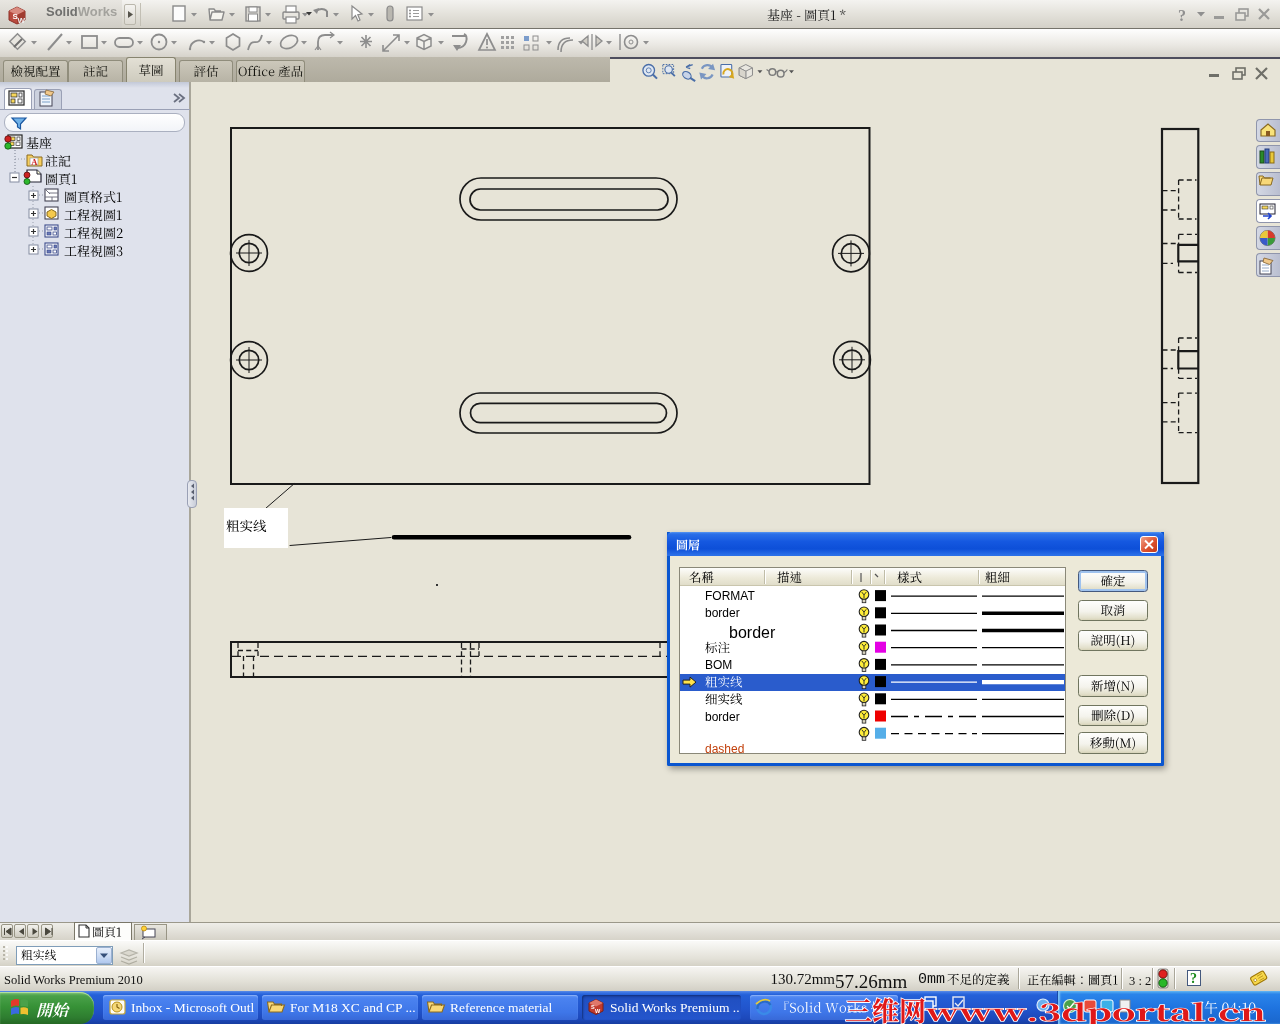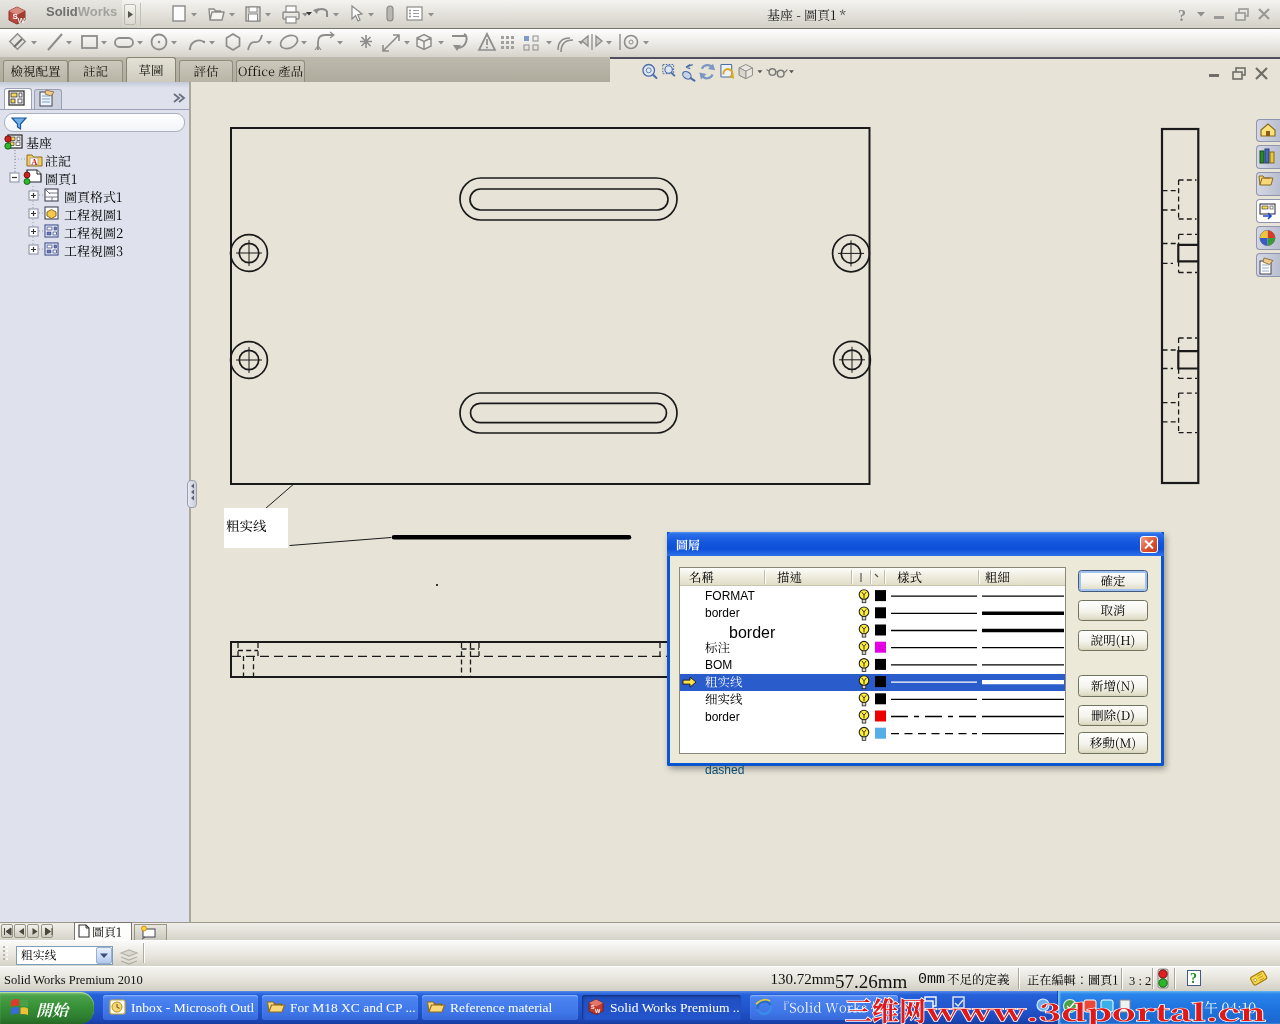--- a/index.html
+++ b/index.html
@@ -405,21 +405,21 @@
     <svg style="position:absolute;left:0;top:0;pointer-events:none" width="1280" height="1024" viewBox="0 0 1280 1024">
       <polygon points="683,680.1 690,680.1 690,677.1 696,682.1 690,687.1 690,684.1 683,684.1" fill="#ffe24a" stroke="#222" stroke-width="1"></polygon>
       <g transform="translate(705,686.6)">
         <path d="M0.9 -9.5 0.7 -9.4C1.0 -8.7 1.3 -7.7 1.3 -6.9C1.9 -6.2 2.7 -7.8 0.9 -9.5ZM4.5 -9.7C4.3 -8.6 4.0 -7.5 3.7 -6.8L3.9 -6.7C4.4 -7.3 4.9 -8.2 5.2 -9.0C5.5 -9.0 5.7 -9.1 5.7 -9.3ZM6.9 -6.0H10.1V-3.1H6.9ZM6.9 -6.4V-9.1H10.1V-6.4ZM6.9 -2.8H10.1V0.2H6.9ZM4.5 0.2 4.6 0.6H12.0C12.2 0.6 12.3 0.5 12.3 0.4C12.0 0.0 11.4 -0.6 11.4 -0.6L10.9 0.2H10.9V-8.9C11.2 -9.0 11.4 -9.1 11.5 -9.2L10.4 -10.0L10.0 -9.5H7.1L6.1 -9.9V0.2ZM2.6 -10.5V-6.0H0.5L0.6 -5.7H2.3C1.9 -4.0 1.2 -2.3 0.4 -1.0L0.5 -0.8C1.4 -1.7 2.1 -2.7 2.6 -3.9V1.0H2.8C3.1 1.0 3.4 0.8 3.4 0.7V-4.6C3.8 -4.1 4.3 -3.4 4.5 -2.8C5.3 -2.2 5.9 -3.8 3.4 -4.9V-5.7H5.3C5.5 -5.7 5.6 -5.7 5.7 -5.9C5.3 -6.2 4.6 -6.7 4.6 -6.7L4.1 -6.0H3.4V-10.0C3.7 -10.0 3.8 -10.2 3.8 -10.3Z M18.0 -10.5 17.8 -10.4C18.3 -10.0 18.7 -9.3 18.8 -8.8C19.7 -8.1 20.4 -9.9 18.0 -10.5ZM14.8 -5.7 14.7 -5.5C15.3 -5.1 16.1 -4.3 16.4 -3.7C17.3 -3.2 17.8 -5.0 14.8 -5.7ZM15.8 -7.5 15.7 -7.4C16.2 -7.0 16.9 -6.2 17.2 -5.7C18.1 -5.2 18.6 -6.9 15.8 -7.5ZM14.6 -9.2 14.4 -9.2C14.5 -8.3 14.0 -7.6 13.5 -7.4C13.2 -7.2 13.0 -7.0 13.1 -6.7C13.3 -6.3 13.8 -6.3 14.1 -6.6C14.4 -6.8 14.8 -7.3 14.8 -8.1H23.0C22.8 -7.7 22.6 -7.1 22.5 -6.7L22.6 -6.6C23.1 -6.9 23.7 -7.5 24.0 -8.0C24.3 -8.0 24.4 -8.0 24.5 -8.1L23.5 -9.1L22.9 -8.5H14.8C14.7 -8.7 14.7 -8.9 14.6 -9.2ZM23.2 -4.0 22.5 -3.2H19.4C19.7 -4.3 19.7 -5.7 19.7 -7.2C20.0 -7.2 20.1 -7.4 20.2 -7.6L18.9 -7.7C18.9 -5.9 18.9 -4.4 18.5 -3.2H13.3L13.4 -2.8H18.4C17.8 -1.2 16.3 -0.1 13.0 0.8L13.1 1.0C16.4 0.3 18.0 -0.7 18.8 -2.0C20.9 -1.2 22.4 0.0 23.0 0.8C24.1 1.3 24.5 -1.0 19.0 -2.2C19.1 -2.4 19.2 -2.6 19.2 -2.8H24.0C24.2 -2.8 24.3 -2.9 24.3 -3.0C23.9 -3.4 23.2 -4.0 23.2 -4.0Z M25.5 -0.9 26.1 0.2C26.2 0.2 26.3 0.0 26.3 -0.1C28.1 -0.8 29.4 -1.5 30.3 -2.0L30.2 -2.2C28.4 -1.6 26.4 -1.1 25.5 -0.9ZM33.3 -10.2 33.2 -10.1C33.7 -9.7 34.4 -9.0 34.6 -8.4C35.5 -7.9 36.0 -9.7 33.3 -10.2ZM29.0 -9.8 27.8 -10.4C27.4 -9.4 26.5 -7.5 25.7 -6.7C25.6 -6.7 25.4 -6.6 25.4 -6.6L25.8 -5.5C25.9 -5.5 26.0 -5.6 26.1 -5.7C26.7 -5.9 27.4 -6.0 27.9 -6.2C27.2 -5.2 26.4 -4.2 25.8 -3.7C25.7 -3.6 25.4 -3.6 25.4 -3.6L25.9 -2.5C26.0 -2.5 26.1 -2.6 26.2 -2.7C27.7 -3.1 29.0 -3.6 29.8 -3.8L29.7 -4.0C28.4 -3.8 27.2 -3.7 26.3 -3.6C27.6 -4.7 29.1 -6.4 29.8 -7.5C30.1 -7.4 30.2 -7.5 30.3 -7.7L29.2 -8.3C28.9 -7.8 28.6 -7.2 28.2 -6.6L26.1 -6.5C27.0 -7.4 28.0 -8.7 28.5 -9.7C28.8 -9.6 28.9 -9.7 29.0 -9.8ZM33.1 -10.3 31.8 -10.5C31.8 -9.3 31.8 -8.2 31.9 -7.2L30.1 -7.0L30.2 -6.6L31.9 -6.8C32.0 -6.1 32.1 -5.4 32.3 -4.7L29.8 -4.3L29.9 -4.0L32.4 -4.3C32.6 -3.5 32.8 -2.8 33.2 -2.1C31.9 -1.0 30.5 -0.1 28.9 0.6L29.0 0.8C30.7 0.2 32.2 -0.5 33.5 -1.5C34.0 -0.7 34.7 -0.0 35.5 0.5C36.1 0.9 36.9 1.2 37.1 0.8C37.2 0.7 37.2 0.5 36.8 0.0L37.0 -1.9L36.9 -1.9C36.7 -1.4 36.5 -0.7 36.3 -0.4C36.2 -0.2 36.1 -0.2 35.9 -0.3C35.2 -0.7 34.6 -1.3 34.2 -2.0C34.8 -2.5 35.3 -3.1 35.9 -3.8C36.1 -3.7 36.3 -3.8 36.4 -3.9L35.2 -4.6C34.8 -3.9 34.3 -3.2 33.8 -2.7C33.5 -3.2 33.3 -3.8 33.1 -4.4L36.8 -5.0C37.0 -5.0 37.1 -5.1 37.1 -5.2C36.6 -5.6 35.9 -6.0 35.9 -6.0L35.4 -5.1L33.1 -4.8C32.9 -5.5 32.8 -6.2 32.8 -6.9L36.3 -7.4C36.5 -7.4 36.6 -7.5 36.6 -7.6C36.1 -7.9 35.4 -8.4 35.4 -8.4L34.9 -7.6L32.7 -7.3C32.6 -8.2 32.6 -9.1 32.6 -10.0C33.0 -10.0 33.1 -10.2 33.1 -10.3Z" fill="#fff"></path>
       </g>
       <g transform="translate(705,703.8000000000001)">
         <path d="M0.7 -0.7 1.3 0.4C1.4 0.4 1.5 0.2 1.5 0.1C3.1 -0.7 4.2 -1.3 5.0 -1.8L5.0 -1.9C3.3 -1.4 1.5 -0.9 0.7 -0.7ZM4.0 -9.7 2.8 -10.3C2.5 -9.3 1.6 -7.6 0.9 -6.8C0.8 -6.8 0.6 -6.7 0.6 -6.7L1.0 -5.6C1.1 -5.6 1.2 -5.7 1.2 -5.8C1.9 -6.0 2.6 -6.2 3.1 -6.3C2.4 -5.3 1.6 -4.3 0.9 -3.7C0.8 -3.6 0.6 -3.5 0.6 -3.5L1.0 -2.4C1.1 -2.5 1.2 -2.5 1.3 -2.7C2.8 -3.1 4.1 -3.6 4.9 -3.9L4.8 -4.0C3.6 -3.9 2.3 -3.7 1.5 -3.5C2.7 -4.6 4.0 -6.2 4.7 -7.3C5.0 -7.3 5.2 -7.4 5.2 -7.5L4.1 -8.2C3.9 -7.8 3.7 -7.2 3.3 -6.7L1.3 -6.6C2.1 -7.5 3.1 -8.7 3.6 -9.5C3.8 -9.5 4.0 -9.6 4.0 -9.7ZM8.0 -9.0V-5.2H6.2V-9.0ZM8.7 -9.0H10.6V-5.2H8.7ZM6.2 -0.6V-4.8H8.0V-0.6ZM5.4 -9.8V0.9H5.5C5.9 0.9 6.2 0.7 6.2 0.7V-0.2H10.6V0.8H10.7C11.1 0.8 11.4 0.6 11.4 0.5V-8.9C11.7 -9.0 11.8 -9.0 11.9 -9.1L11.0 -9.9L10.5 -9.4H6.3ZM10.6 -0.6H8.7V-4.8H10.6Z M18.0 -10.5 17.8 -10.4C18.3 -10.0 18.7 -9.3 18.8 -8.8C19.7 -8.1 20.4 -9.9 18.0 -10.5ZM14.8 -5.7 14.7 -5.5C15.3 -5.1 16.1 -4.3 16.4 -3.7C17.3 -3.2 17.8 -5.0 14.8 -5.7ZM15.8 -7.5 15.7 -7.4C16.2 -7.0 16.9 -6.2 17.2 -5.7C18.1 -5.2 18.6 -6.9 15.8 -7.5ZM14.6 -9.2 14.4 -9.2C14.5 -8.3 14.0 -7.6 13.5 -7.4C13.2 -7.2 13.0 -7.0 13.1 -6.7C13.3 -6.3 13.8 -6.3 14.1 -6.6C14.4 -6.8 14.8 -7.3 14.8 -8.1H23.0C22.8 -7.7 22.6 -7.1 22.5 -6.7L22.6 -6.6C23.1 -6.9 23.7 -7.5 24.0 -8.0C24.3 -8.0 24.4 -8.0 24.5 -8.1L23.5 -9.1L22.9 -8.5H14.8C14.7 -8.7 14.7 -8.9 14.6 -9.2ZM23.2 -4.0 22.5 -3.2H19.4C19.7 -4.3 19.7 -5.7 19.7 -7.2C20.0 -7.2 20.1 -7.4 20.2 -7.6L18.9 -7.7C18.9 -5.9 18.9 -4.4 18.5 -3.2H13.3L13.4 -2.8H18.4C17.8 -1.2 16.3 -0.1 13.0 0.8L13.1 1.0C16.4 0.3 18.0 -0.7 18.8 -2.0C20.9 -1.2 22.4 0.0 23.0 0.8C24.1 1.3 24.5 -1.0 19.0 -2.2C19.1 -2.4 19.2 -2.6 19.2 -2.8H24.0C24.2 -2.8 24.3 -2.9 24.3 -3.0C23.9 -3.4 23.2 -4.0 23.2 -4.0Z M25.5 -0.9 26.1 0.2C26.2 0.2 26.3 0.0 26.3 -0.1C28.1 -0.8 29.4 -1.5 30.3 -2.0L30.2 -2.2C28.4 -1.6 26.4 -1.1 25.5 -0.9ZM33.3 -10.2 33.2 -10.1C33.7 -9.7 34.4 -9.0 34.6 -8.4C35.5 -7.9 36.0 -9.7 33.3 -10.2ZM29.0 -9.8 27.8 -10.4C27.4 -9.4 26.5 -7.5 25.7 -6.7C25.6 -6.7 25.4 -6.6 25.4 -6.6L25.8 -5.5C25.9 -5.5 26.0 -5.6 26.1 -5.7C26.7 -5.9 27.4 -6.0 27.9 -6.2C27.2 -5.2 26.4 -4.2 25.8 -3.7C25.7 -3.6 25.4 -3.6 25.4 -3.6L25.9 -2.5C26.0 -2.5 26.1 -2.6 26.2 -2.7C27.7 -3.1 29.0 -3.6 29.8 -3.8L29.7 -4.0C28.4 -3.8 27.2 -3.7 26.3 -3.6C27.6 -4.7 29.1 -6.4 29.8 -7.5C30.1 -7.4 30.2 -7.5 30.3 -7.7L29.2 -8.3C28.9 -7.8 28.6 -7.2 28.2 -6.6L26.1 -6.5C27.0 -7.4 28.0 -8.7 28.5 -9.7C28.8 -9.6 28.9 -9.7 29.0 -9.8ZM33.1 -10.3 31.8 -10.5C31.8 -9.3 31.8 -8.2 31.9 -7.2L30.1 -7.0L30.2 -6.6L31.9 -6.8C32.0 -6.1 32.1 -5.4 32.3 -4.7L29.8 -4.3L29.9 -4.0L32.4 -4.3C32.6 -3.5 32.8 -2.8 33.2 -2.1C31.9 -1.0 30.5 -0.1 28.9 0.6L29.0 0.8C30.7 0.2 32.2 -0.5 33.5 -1.5C34.0 -0.7 34.7 -0.0 35.5 0.5C36.1 0.9 36.9 1.2 37.1 0.8C37.2 0.7 37.2 0.5 36.8 0.0L37.0 -1.9L36.9 -1.9C36.7 -1.4 36.5 -0.7 36.3 -0.4C36.2 -0.2 36.1 -0.2 35.9 -0.3C35.2 -0.7 34.6 -1.3 34.2 -2.0C34.8 -2.5 35.3 -3.1 35.9 -3.8C36.1 -3.7 36.3 -3.8 36.4 -3.9L35.2 -4.6C34.8 -3.9 34.3 -3.2 33.8 -2.7C33.5 -3.2 33.3 -3.8 33.1 -4.4L36.8 -5.0C37.0 -5.0 37.1 -5.1 37.1 -5.2C36.6 -5.6 35.9 -6.0 35.9 -6.0L35.4 -5.1L33.1 -4.8C32.9 -5.5 32.8 -6.2 32.8 -6.9L36.3 -7.4C36.5 -7.4 36.6 -7.5 36.6 -7.6C36.1 -7.9 35.4 -8.4 35.4 -8.4L34.9 -7.6L32.7 -7.3C32.6 -8.2 32.6 -9.1 32.6 -10.0C33.0 -10.0 33.1 -10.2 33.1 -10.3Z" fill="#000"></path>
       </g>
     </svg>
     <div style="position:absolute;left:705px;top:709.5px;font-family:'Liberation Sans',sans-serif;font-size:12px;color:#000">border</div>
-    <div style="position:absolute;left:705px;top:763px;font-family:'Liberation Sans',sans-serif;font-size:12px;color:#0c4a6e">dashed</div>
+    <div style="position:absolute;left:705px;top:742px;font-family:'Liberation Sans',sans-serif;font-size:12px;color:#c2410c">dashed</div>
     <svg style="position:absolute;left:0;top:0;pointer-events:none" width="1280" height="1024" viewBox="0 0 1280 1024">
       <circle cx="864" cy="594.6" r="4.8" fill="#ffee3a" stroke="#222" stroke-width="1.1"></circle>
       <path d="M861.8 592.1 L864 594.9 L866.2 592.1 M864 594.9 V598.1" stroke="#222" stroke-width="0.9" fill="none"></path>
       <rect x="862.2" y="599.3000000000001" width="3.6" height="3.4" fill="#d8d4c0" stroke="#222" stroke-width="0.8"></rect>
       <rect x="875" y="590.1" width="11" height="11" fill="#000"></rect>
       <path d="M891 596.1 H977" stroke="#000" stroke-width="1.3"></path>
       <path d="M982 596.1 H1064" stroke="#000" stroke-width="1.3"></path>
       <circle cx="864" cy="611.8000000000001" r="4.8" fill="#ffee3a" stroke="#222" stroke-width="1.1"></circle>
       <path d="M861.8 609.3000000000001 L864 612.1 L866.2 609.3000000000001 M864 612.1 V615.3000000000001" stroke="#222" stroke-width="0.9" fill="none"></path>
       <rect x="862.2" y="616.5000000000001" width="3.6" height="3.4" fill="#d8d4c0" stroke="#222" stroke-width="0.8"></rect>

